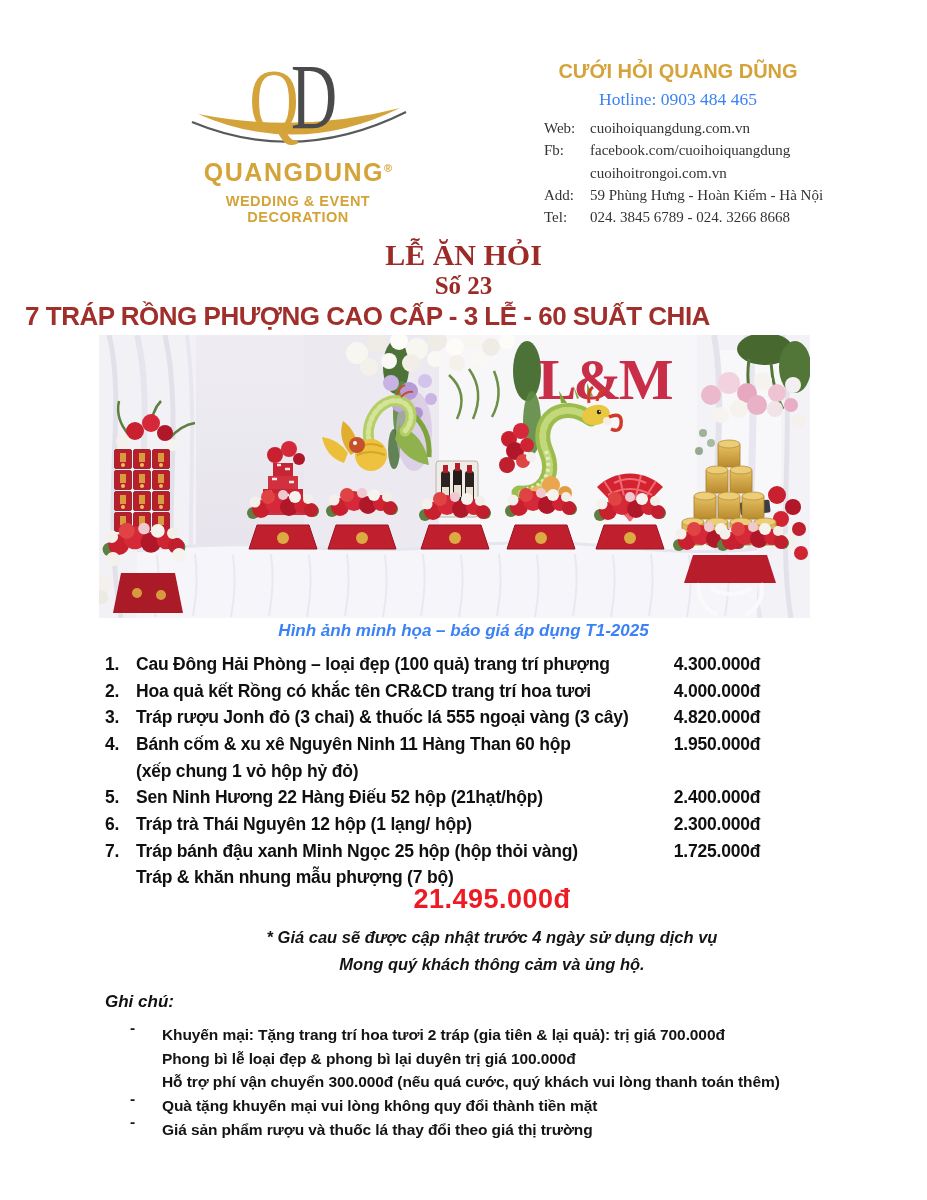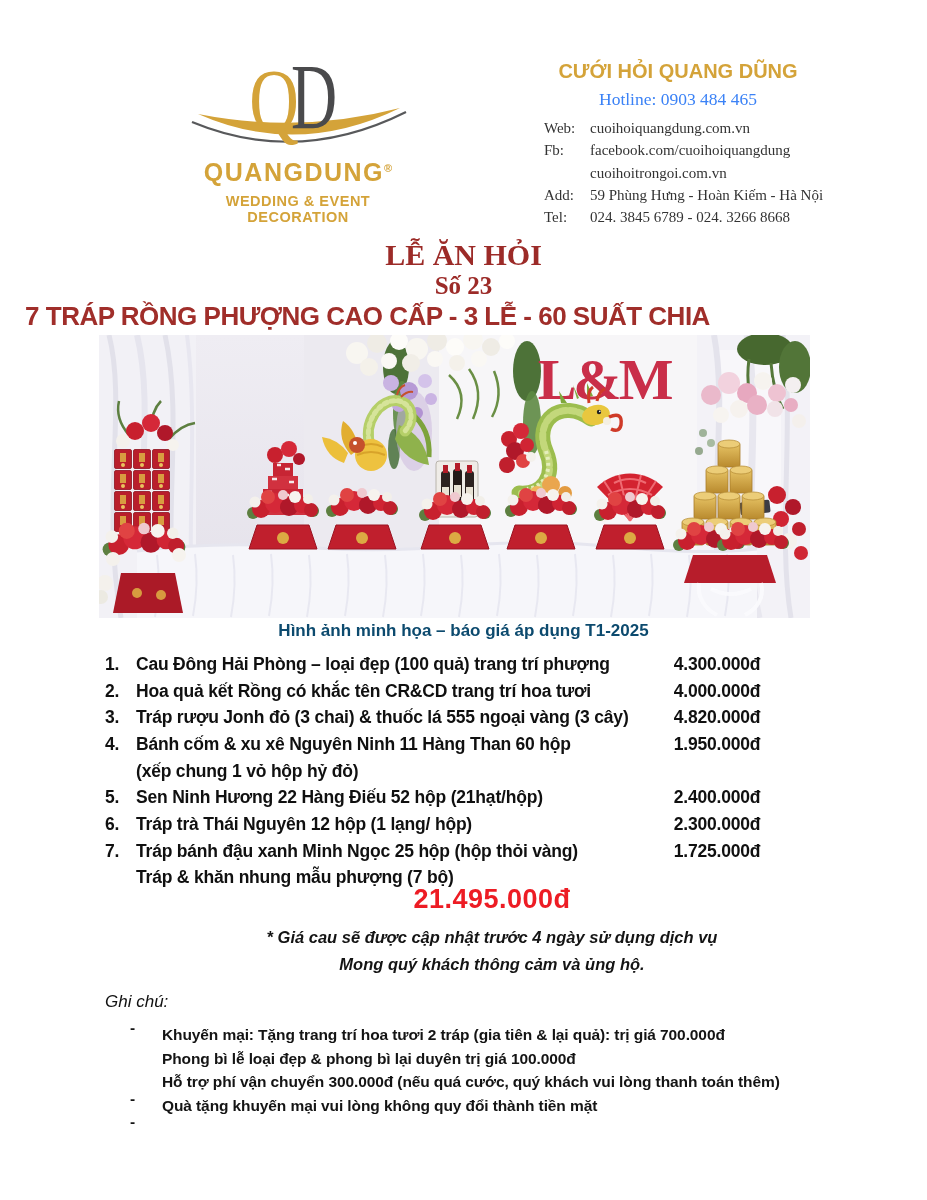--- a/index.html
+++ b/index.html
@@ -25,36 +25,36 @@
   .t1{position:absolute;left:0;top:238px;width:927px;text-align:center;
       font-family:"Liberation Serif",serif;font-weight:bold;font-size:30px;color:var(--title-red);}
   .t2{position:absolute;left:0;top:272px;width:927px;text-align:center;
       font-family:"Liberation Serif",serif;font-weight:bold;font-size:25px;color:var(--title-red);}
   .t3{position:absolute;left:0;top:301px;width:735px;text-align:center;
       font-weight:bold;font-size:26px;letter-spacing:-0.5px;color:#a02e2a;}
   
   .photo{position:absolute;left:99px;top:335px;width:711px;height:283px;}
   .photo svg{display:block;width:711px;height:283px;}
   .caption{position:absolute;left:0;top:621px;width:927px;text-align:center;
-      font-weight:bold;font-size:17px;color:#0c4a6e;}
+      font-weight:bold;font-style:italic;font-size:17px;color:#3b82f6;}
   
   .list{position:absolute;left:105px;top:651px;width:668px;}
   .li-row{display:flex;height:26.7px;align-items:center;font-weight:bold;font-size:17.5px;
       letter-spacing:-0.2px;color:var(--ink);}
   .li-num{width:31px;flex:none;}
   .li-desc{flex:1;white-space:nowrap;}
   .li-price{width:112px;flex:none;text-align:center;}
   
   .total{position:absolute;left:55px;top:884px;width:874px;text-align:center;
       font-weight:bold;font-size:27px;letter-spacing:0.5px;color:var(--accent-red);}
   .disc{position:absolute;left:55px;top:924px;width:874px;text-align:center;
       font-weight:bold;font-style:italic;font-size:16.5px;color:#141414;line-height:27px;}
   
   .notes{position:absolute;left:105px;top:992px;width:730px;}
-  .gh{font-weight:normal;font-style:italic;font-size:17px;line-height:20px;color:#111;}
+  .gh{font-weight:bold;font-style:italic;font-size:17px;line-height:20px;color:#111;}
   .n-rows{margin-top:4px;}
   .n-row{display:flex;height:23.6px;align-items:center;font-weight:bold;font-size:15.5px;
       letter-spacing:-0.1px;color:#141414;}
   .n-dash{width:57px;flex:none;box-sizing:border-box;padding-left:25px;}
   .n-text{flex:1;white-space:nowrap;margin-top:15px;}
 </style>
 </head>
 <body>
 
 <div class="page">
@@ -447,17 +447,18 @@
         <div class="n-row">
           <span class="n-dash"></span>
           <span class="n-text">Hỗ trợ phí vận chuyển 300.000đ (nếu quá cước, quý khách vui lòng thanh toán thêm)</span>
         </div>
         <div class="n-row">
           <span class="n-dash">-</span>
           <span class="n-text">Quà tặng khuyến mại vui lòng không quy đổi thành tiền mặt</span>
         </div>
         <div class="n-row">
           <span class="n-dash">-</span>
+          <span class="n-text">Giá sản phẩm rượu và thuốc lá thay đổi theo giá thị trường</span>
         </div>
       </div>
   </div>
 
 </div>
 
 </body></html>

